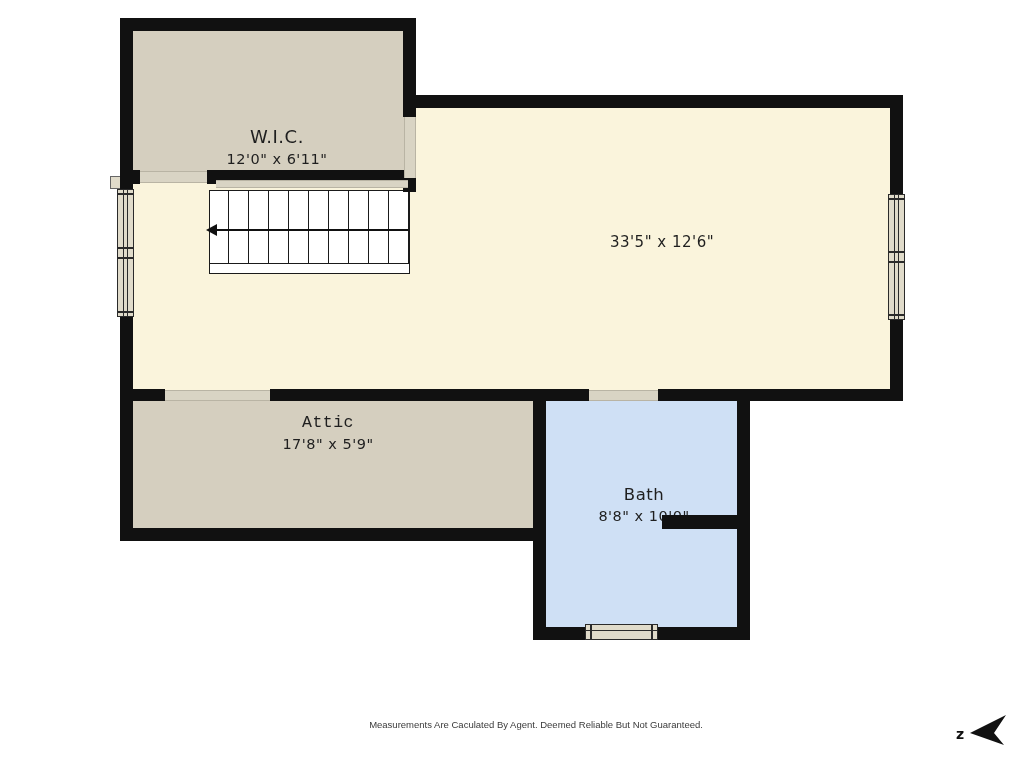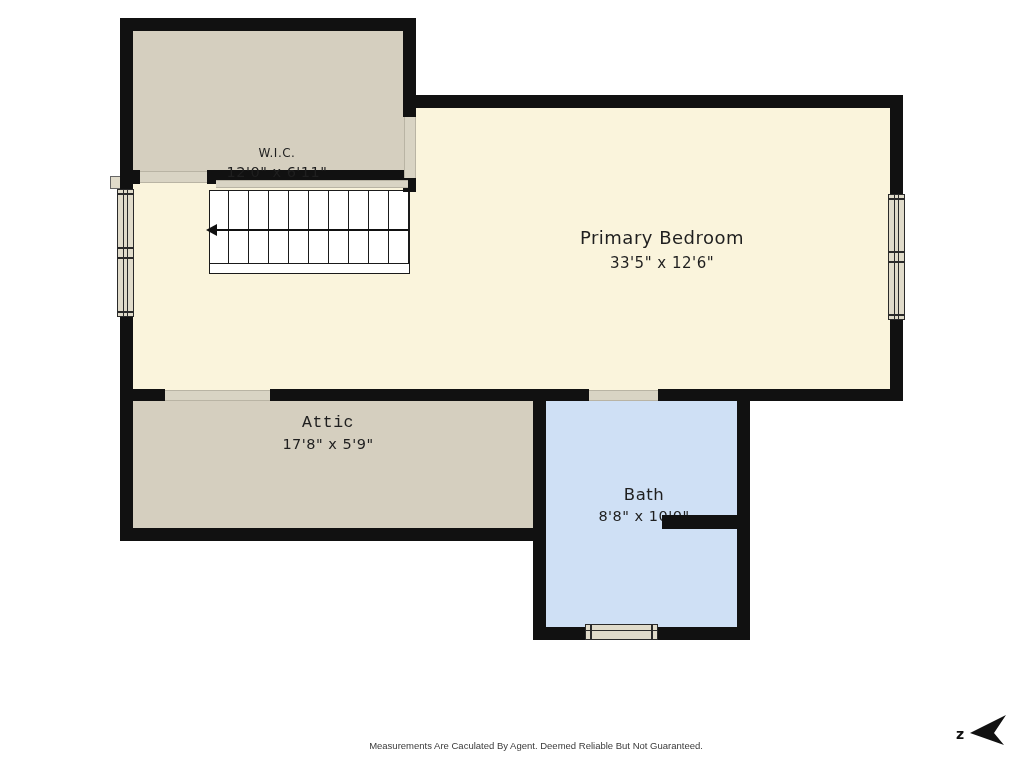--- a/index.html
+++ b/index.html
@@ -37,30 +37,30 @@
   }
   .stairs-outer{position:absolute;left:209px;top:190px;width:201px;height:84px;background:#ffffff;border:1px solid #1a1a1a;box-sizing:border-box;z-index:2;}
   .stairs-treads{position:absolute;left:209px;top:190px;width:201px;height:74px;border-bottom:1px solid #1a1a1a;box-sizing:border-box;z-index:2;
     background:repeating-linear-gradient(to right, transparent 0px, transparent 19px, #1a1a1a 19px, #1a1a1a 20px);}
   .stairs-arrow-line{position:absolute;left:213px;top:229px;width:195px;height:2px;background:#111;z-index:2;}
   .stairs-arrow-head{position:absolute;left:206px;top:224px;width:0;height:0;border-top:6px solid transparent;border-bottom:6px solid transparent;border-right:11px solid #111;z-index:2;}
   .room-label{position:absolute;text-align:center;color:#1f1f1f;z-index:6;}
   .room-label .name{font-size:17px;letter-spacing:.5px;}
   .room-label .dims{font-size:14.5px;margin-top:4px;letter-spacing:.5px;}
   .label-wic{left:192px;top:126px;width:170px;}
-  .label-wic .name{font-size:12px;margin-top:20px;}
+  .label-wic .name{font-size:18px;}
   .label-bedroom{left:556px;top:227px;width:212px;}
   .label-bedroom .name{font-size:18px;}
   .label-bedroom .dims{font-size:15px;margin-top:6px;}
   .label-attic{left:243px;top:413px;width:170px;}
   .label-attic .name{font-size:16.5px;font-family:Liberation Mono, monospace;}
   .label-bath{left:559px;top:485px;width:170px;z-index:2;}
   .label-bath .name{font-size:16.5px;}
   .wall-nub{position:absolute;left:110px;top:176px;width:11px;height:13px;background:var(--window);border:1px solid #666;box-sizing:border-box;z-index:2;}
-  .footer{position:absolute;left:0;right:0;top:740px;text-align:center;font-family:"Liberation Sans",sans-serif;font-size:9.5px;color:#3a3a3a;z-index:6;margin-left:48px;}
+  .footer{position:absolute;left:0;right:0;top:719px;text-align:center;font-family:"Liberation Sans",sans-serif;font-size:9.5px;color:#3a3a3a;z-index:6;margin-left:48px;}
   .compass{position:absolute;left:948px;top:710px;width:70px;height:42px;z-index:6;}
   .compass .dir{position:absolute;left:8px;top:16px;font-size:14px;font-weight:600;color:#111;font-family:"DejaVu Sans",sans-serif;}
   .compass svg{position:absolute;left:17px;top:0;}
 </style>
 </head>
 <body>
 
 <div class="canvas">
 
   <div class="fill" style="left:126px;top:100px;width:772px;height:295px;background:var(--bedroom);"></div>
@@ -106,21 +106,20 @@
   <div class="window win-v" style="left:117px;top:189px;width:17px;height:128px;"></div>
   <div class="window win-v" style="left:888px;top:194px;width:17px;height:126px;"></div>
   <div class="window win-h" style="left:585px;top:624px;width:73px;height:16px;"></div>
   <div class="wall-nub"></div>
 
   <div class="room-label label-wic">
     <div class="name">W.I.C.</div>
     <div class="dims">12'0" x 6'11"</div>
   </div>
   <div class="room-label label-bedroom">
-    <div class="name">Primary Bedroom</div>
     <div class="dims">33'5" x 12'6"</div>
   </div>
   <div class="room-label label-attic">
     <div class="name">Attic</div>
     <div class="dims">17'8" x 5'9"</div>
   </div>
 
   <div class="footer">Measurements Are Caculated By Agent. Deemed Reliable But Not Guaranteed.</div>
 
   <div class="compass">

